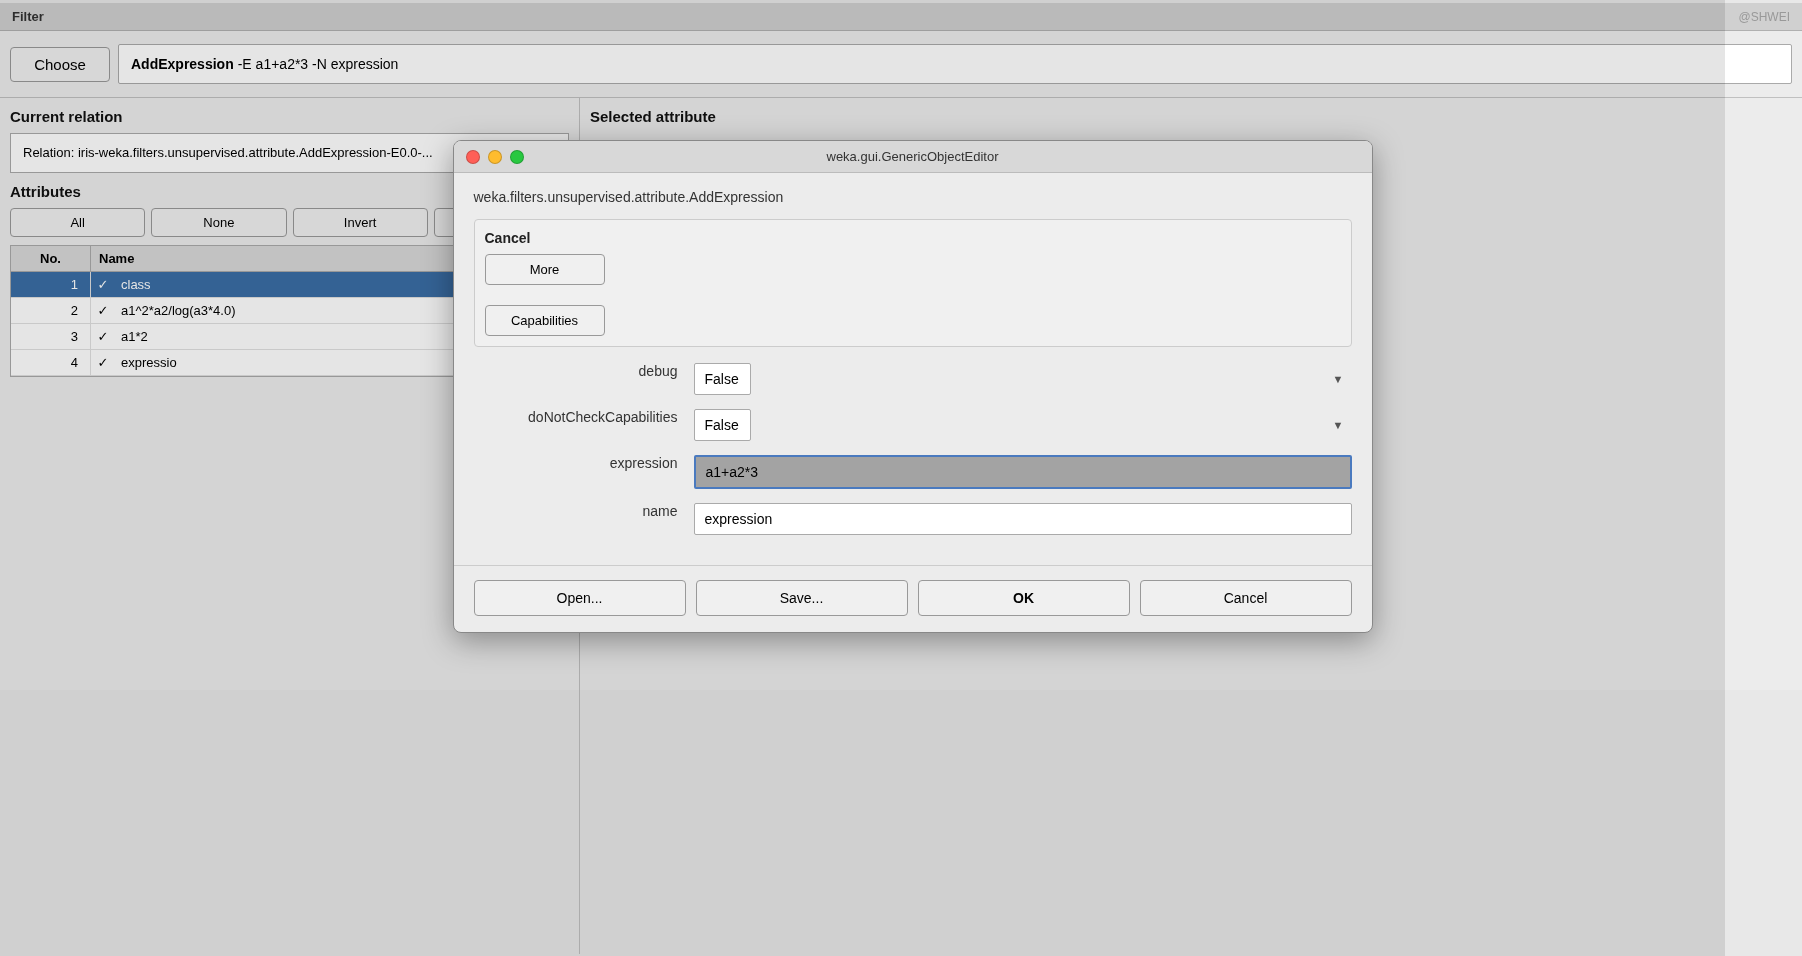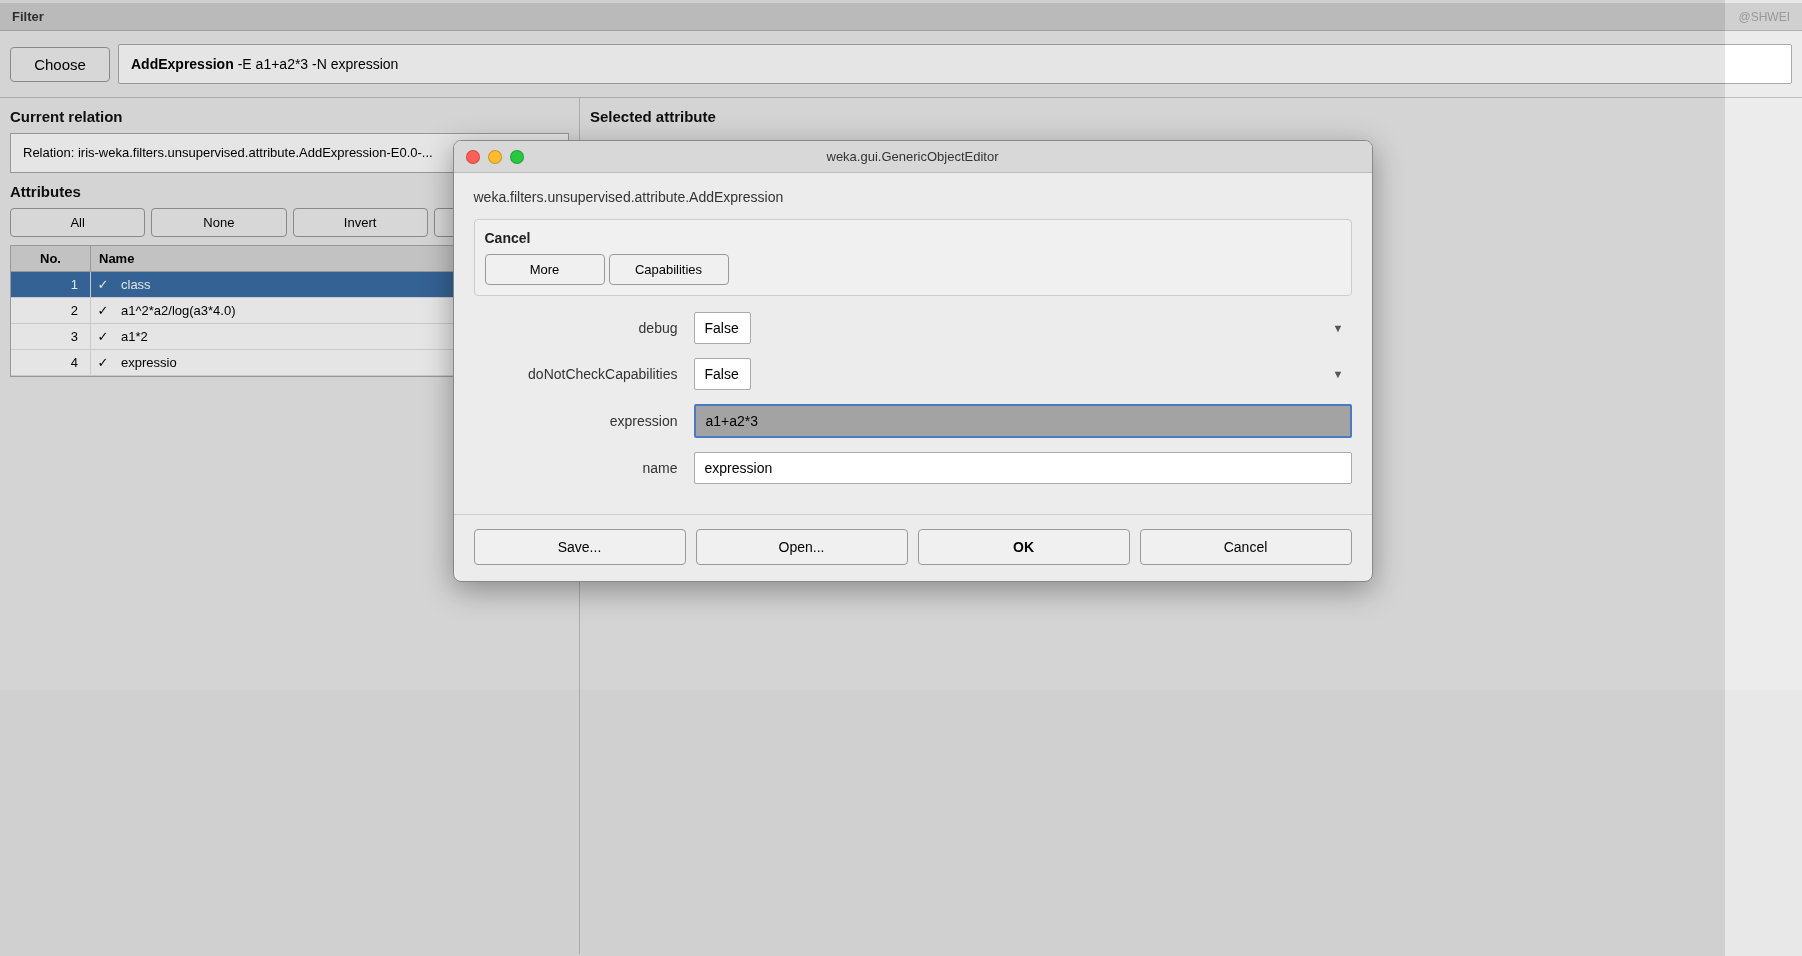--- a/index.html
+++ b/index.html
@@ -292,39 +292,38 @@
       background: white;
       border: 1px solid #aaa;
       padding: 10px 12px;
       font-size: 13px;
       line-height: 1.6;
       color: #333;
     }
 
     .about-buttons {
       display: flex;
-      flex-direction: row;
-      gap: 4px;
+      flex-direction: column;
+      gap: 20px;
     }
 
     .about-btn {
       border: 1px solid #999;
       background: #f0f0f0;
       border-radius: 4px;
       padding: 7px 16px;
       font-size: 13px;
       cursor: pointer;
       min-width: 120px;
       text-align: center;
     }
 
     
     .form-row {
       display: flex;
-      align-items: center;
       margin-bottom: 14px;
     }
 
     .form-label {
       width: 220px;
       text-align: right;
       padding-right: 16px;
       font-size: 14px;
       color: #333;
     }
@@ -534,20 +533,20 @@
       </div>
 
       <div class="form-row">
         <div class="form-label">name</div>
         <input class="form-input-plain" type="text" value="expression" style="">
       </div>
 
     </div>
 
     <div class="modal-footer">
+      <button class="footer-btn">Open...</button>
       <button class="footer-btn">Save...</button>
-      <button class="footer-btn">Open...</button>
       <button class="footer-btn footer-btn-ok">OK</button>
       <button class="footer-btn">Cancel</button>
     </div>
 
   </div>
 </div>
 
 </body></html>

